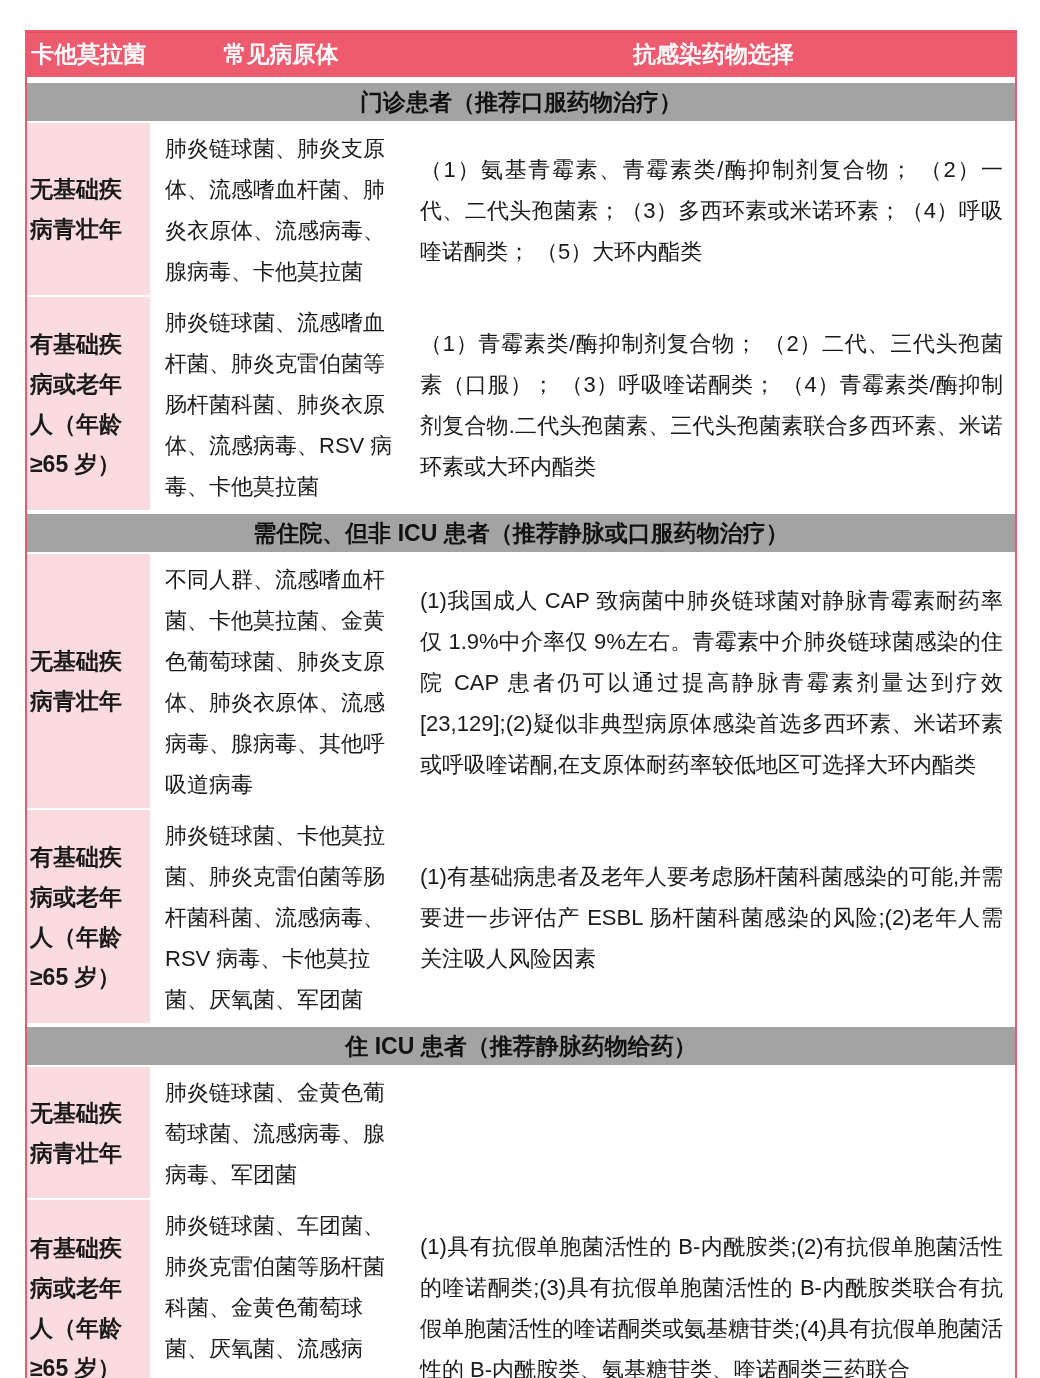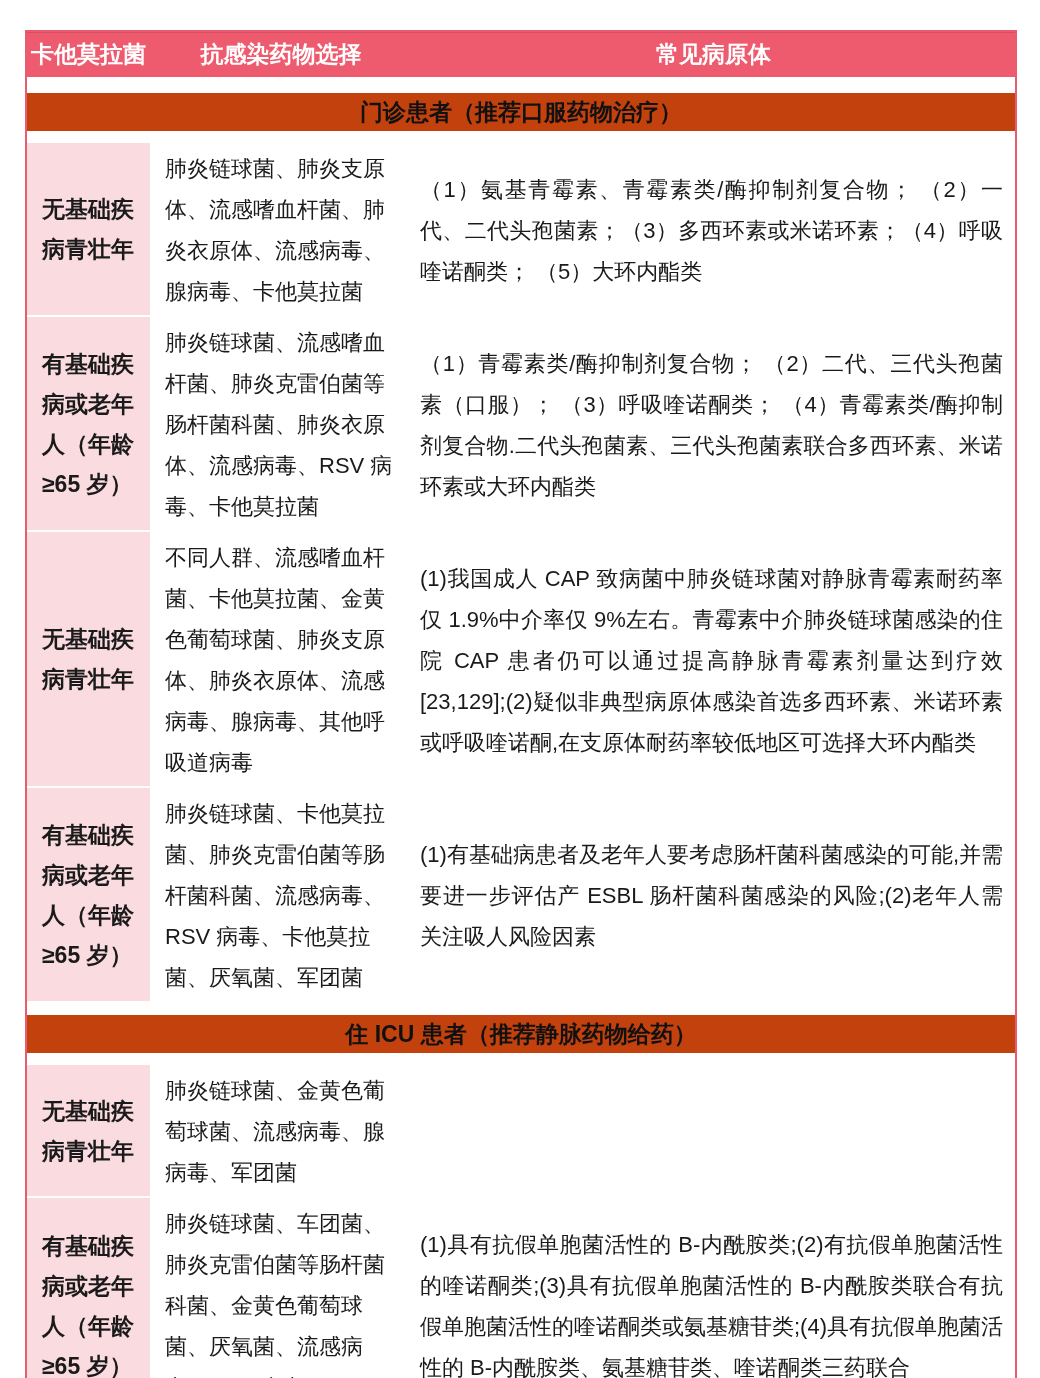--- a/index.html
+++ b/index.html
@@ -36,42 +36,42 @@
     font-weight: bold;
     font-size: 23px;
     line-height: 45px;
     height: 45px;
     text-align: center;
     white-space: nowrap;
     overflow: hidden;
   }
   
   .section-title {
-    background: #c2410c;
+    background: #a3a3a3;
     font-weight: bold;
     font-size: 23px;
     line-height: 38px;
     min-height: 38px;
     text-align: center;
-    margin: 12px 0;
+    margin: 2px 0;
     color: #111;
   }
   
   .trow {
     display: grid;
     grid-template-columns: 123px 262px 1fr;
     background: #ffffff;
   }
   .td { font-size: 22px; line-height: 41px; }
   .td.g {
     background: #fadbe0;
     font-weight: bold;
     font-size: 23px;
     line-height: 40px;
-    padding: 4px 10px 4px 15px;
+    padding: 4px 10px 4px 3px;
     display: flex;
     align-items: center;
     border-bottom: 2px solid #ffffff;
   }
   .trow:last-child .td.g { border-bottom: none; }
   .td.p {
     padding: 5px 6px 5px 15px;
     display: flex;
     align-items: flex-start;
   }
@@ -84,22 +84,22 @@
   .td .inner { width: 100%; }
 </style>
 </head>
 <body>
 
 <div class="page">
   <div class="cap-table">
 
     <div class="thead">
       <div class="th">卡他莫拉菌</div>
+      <div class="th">常见病原体</div>
       <div class="th">抗感染药物选择</div>
-      <div class="th">常见病原体</div>
     </div>
 
     <div class="section-title">门诊患者（推荐口服药物治疗）</div>
 
     <div class="trow">
       <div class="td g">
         <span class="inner">无基础疾病青壮年</span>
       </div>
       <div class="td p">
         <span class="inner">肺炎链球菌、肺炎支原体、流感嗜血杆菌、肺炎衣原体、流感病毒、腺病毒、卡他莫拉菌</span>
@@ -114,20 +114,21 @@
         <span class="inner">有基础疾病或老年人（年龄≥65 岁）</span>
       </div>
       <div class="td p">
         <span class="inner">肺炎链球菌、流感嗜血杆菌、肺炎克雷伯菌等肠杆菌科菌、肺炎衣原体、流感病毒、RSV 病毒、卡他莫拉菌</span>
       </div>
       <div class="td d">
         <span class="inner">（1）青霉素类/酶抑制剂复合物； （2）二代、三代头孢菌素（口服）； （3）呼吸喹诺酮类； （4）青霉素类/酶抑制剂复合物.二代头孢菌素、三代头孢菌素联合多西环素、米诺环素或大环内酯类</span>
       </div>
     </div>
 
+    <div class="section-title">需住院、但非 ICU 患者（推荐静脉或口服药物治疗）</div>
 
     <div class="trow">
       <div class="td g">
         <span class="inner">无基础疾病青壮年</span>
       </div>
       <div class="td p">
         <span class="inner">不同人群、流感嗜血杆菌、卡他莫拉菌、金黄色葡萄球菌、肺炎支原体、肺炎衣原体、流感病毒、腺病毒、其他呼吸道病毒</span>
       </div>
       <div class="td d">
         <span class="inner">(1)我国成人 CAP 致病菌中肺炎链球菌对静脉青霉素耐药率仅 1.9%中介率仅 9%左右。青霉素中介肺炎链球菌感染的住院 CAP 患者仍可以通过提高静脉青霉素剂量达到疗效[23,129];(2)疑似非典型病原体感染首选多西环素、米诺环素或呼吸喹诺酮,在支原体耐药率较低地区可选择大环内酯类</span>

